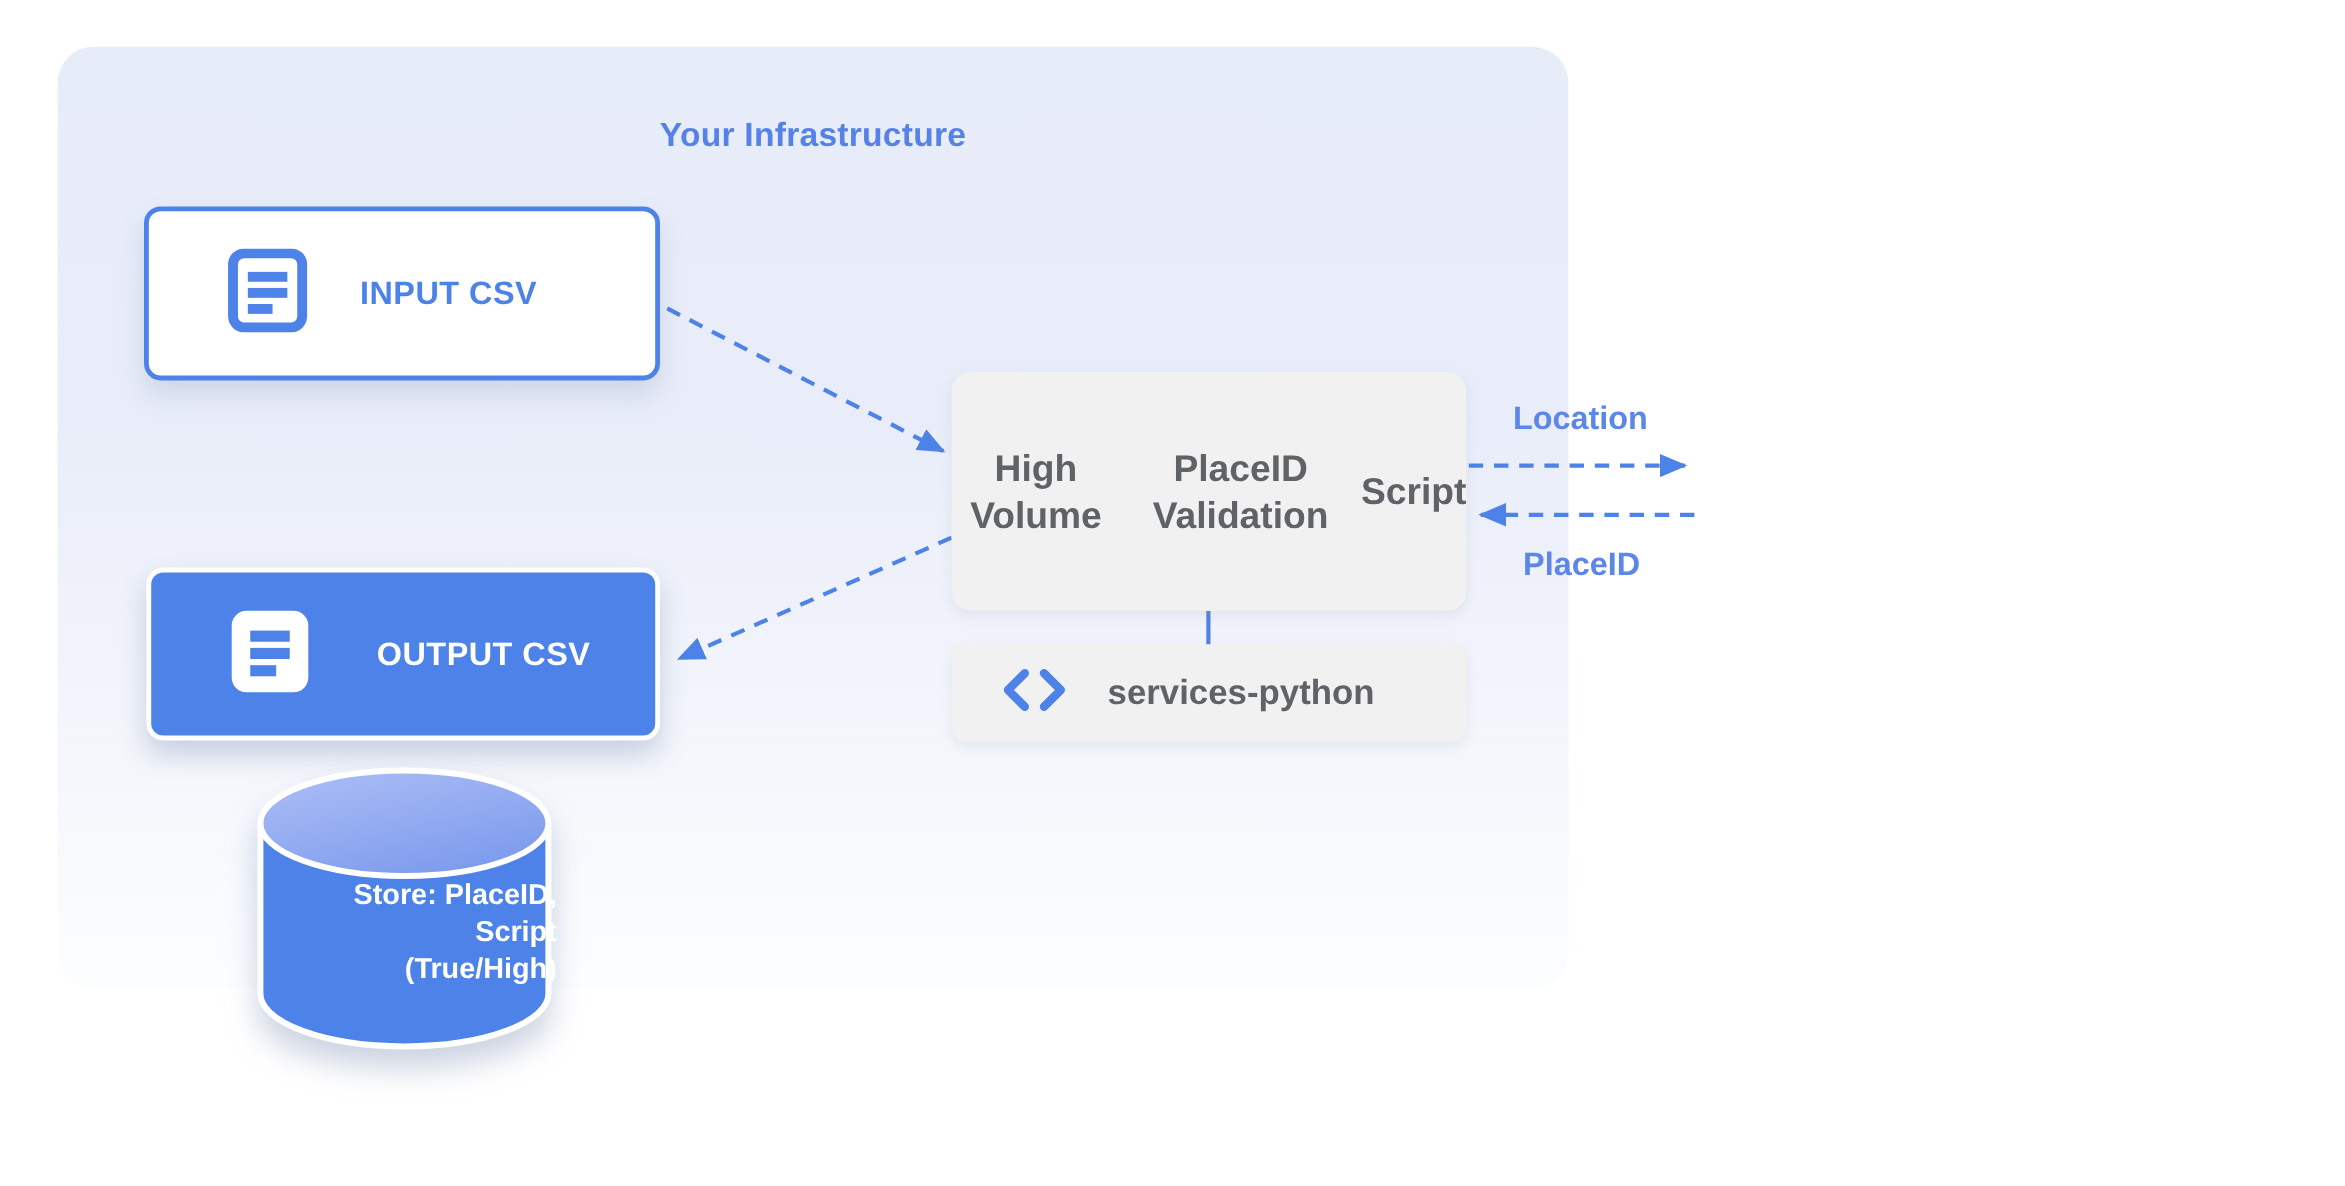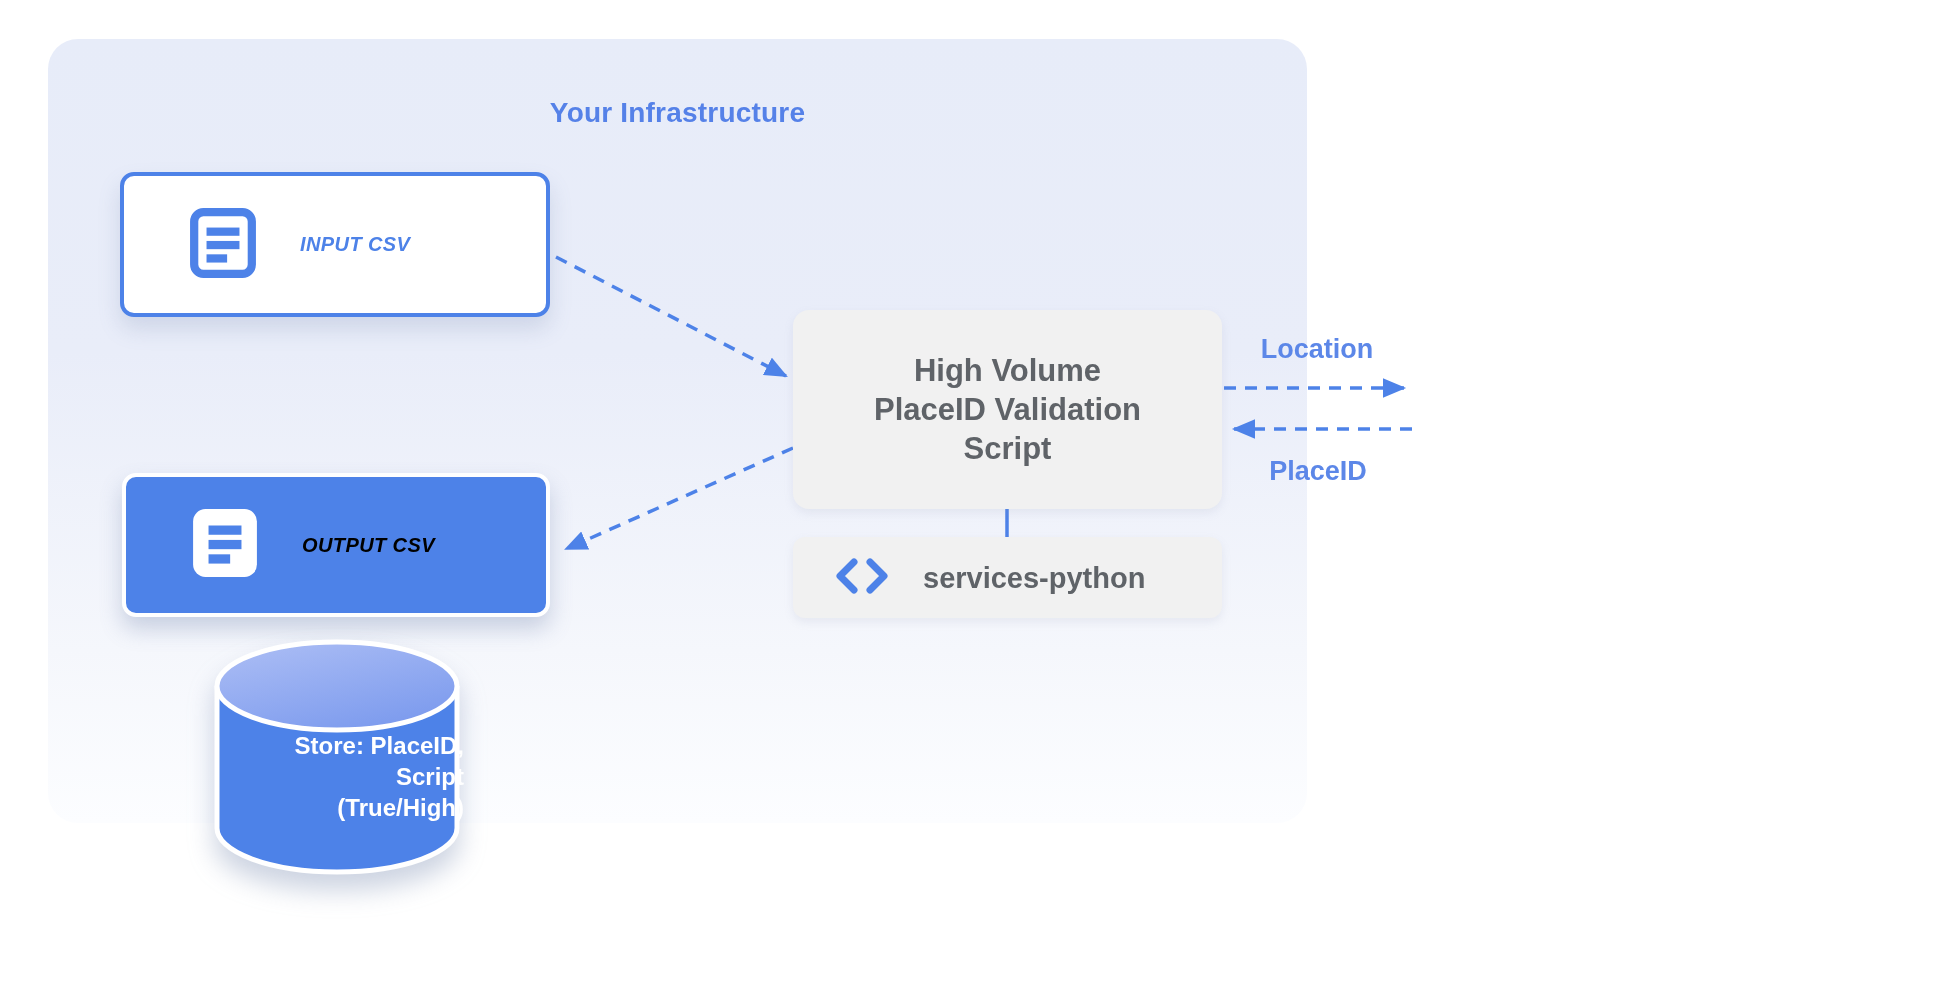--- a/index.html
+++ b/index.html
@@ -25,35 +25,35 @@
   .input-csv{
     left:120px;top:172px;width:430px;height:145px;background:#ffffff;
     border:4px solid #4d82e8;box-shadow:0 12px 22px rgba(101,119,166,.20);
     padding-left:64px;gap:42px;
   }
   .output-csv{
     left:122px;top:473px;width:428px;height:144px;background:#4d82e8;
     border:4px solid #ffffff;box-shadow:0 12px 22px rgba(101,119,166,.30);
     padding-left:64px;gap:42px;
   }
-  .csv-label{font-size:20px;font-weight:bold;letter-spacing:.4px;font-style:italic;}
+  .csv-label{font-size:27px;font-weight:bold;letter-spacing:.4px;}
   .input-csv .csv-label{color:#4d82e8;}
-  .output-csv .csv-label{color:#000000;}
+  .output-csv .csv-label{color:#ffffff;margin-left:12px;}
   
   .cylinder{position:absolute;left:210px;top:630px;width:254px;height:260px;}
   .cylinder svg{filter:drop-shadow(0 16px 13px rgba(110,130,170,.35));}
   .cyl-text{
     position:absolute;left:0;top:100px;width:100%;text-align:right;
     color:#ffffff;font-size:24px;font-weight:bold;line-height:31px;
   }
   
   .script-box{
     position:absolute;left:793px;top:310px;width:429px;height:199px;border-radius:16px;
     background:#f1f1f1;box-shadow:0 4px 10px rgba(140,150,180,.14);
-    display:flex;flex-direction:column;align-items:center;justify-content:center;
+    display:flex;flex-direction:row;align-items:center;justify-content:center;
     font-size:31px;line-height:39px;text-align:center;
   }
   .lib-box{
     position:absolute;left:793px;top:537px;width:429px;height:81px;border-radius:12px;
     background:#f1f1f1;box-shadow:0 4px 10px rgba(140,150,180,.14);
     display:flex;align-items:center;
   }
   .lib-icon{margin-left:40px;flex:0 0 auto;}
   .lib-text{margin-left:32px;font-size:29px;line-height:36px;text-align:left;}
   

